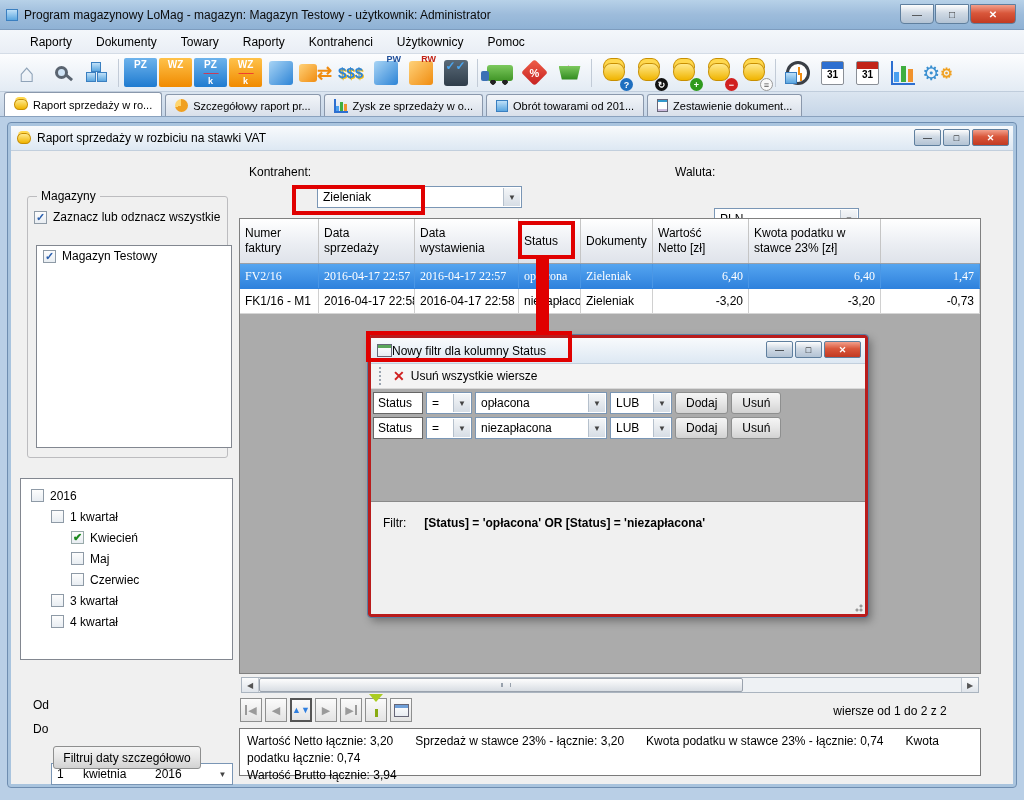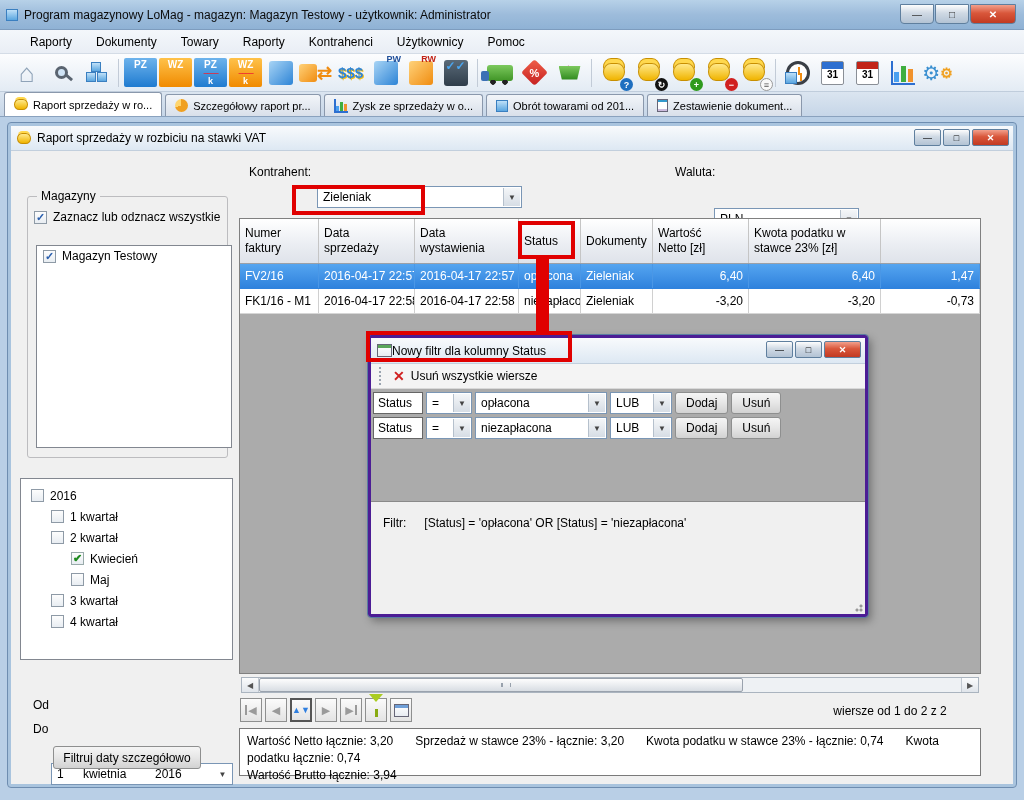--- a/index.html
+++ b/index.html
@@ -123,21 +123,21 @@
   .excel { width:15px; height:15px; background:linear-gradient(#3f9a4e,#1c6e2d); border-radius:2px; color:#fff; font-size:10px; font-weight:bold; display:flex; align-items:center; justify-content:center; }
 
   
   .grid { border:1px solid #808080; background:#ababab; }
   .g-head, .g-row { display:grid; grid-template-columns:79px 96px 104px 62px 72px 96px 132px 99px; }
   .g-head { height:45px; background:linear-gradient(#ffffff,#eaedf2 60%,#dfe3ea); border-bottom:1px solid #9aa0a8; }
   .g-head .hc { border-right:1px solid #c5c5c5; padding:3px 5px; white-space:pre-line; display:flex; align-items:center; line-height:1.25; }
   .g-row { height:25px; background:#fff; border-bottom:1px solid #d6d6d6; }
   .g-row .c { border-right:1px solid #d0d0d0; padding:0 5px; display:flex; align-items:center; white-space:nowrap; overflow:hidden; }
   .g-row .c.num { justify-content:flex-end; }
-  .g-row.sel { background:linear-gradient(#55a5f0,#2f82dd); color:#fff; border-bottom-color:#2f82dd; }
+  .g-row.sel { background:linear-gradient(#55a5f0,#2f82dd); color:#fff; border-bottom-color:#2f82dd;font-family:Liberation Serif, serif; }
   .g-row.sel .c { border-right-color:#4a97e6; }
 
   
   .hscroll { height:16px; background:#eef1f4; border:1px solid #aab4bf; display:flex; align-items:stretch; }
   .sc-arrow { width:17px; display:flex; align-items:center; justify-content:center; font-size:8px; color:#555; background:linear-gradient(#fbfcfd,#dfe4ea); border-right:1px solid #c3cad2; }
   .sc-arrow.right { border-right:none; border-left:1px solid #c3cad2; }
   .sc-thumb { width:484px; margin-left:0; background:linear-gradient(#fdfdfd,#d8dde3); border:1px solid #9aa2ad; border-radius:2px; position:relative; }
   .sc-thumb:after { content:""; position:absolute; left:50%; top:4px; bottom:4px; width:8px;
     border-left:1px solid #98a1ac; border-right:1px solid #98a1ac; box-shadow:inset 3px 0 0 -2px #98a1ac; }
 
@@ -151,33 +151,33 @@
   .funnel-w { position:relative; width:14px; height:16px; }
   .funnel-w .cone { width:0; height:0; border-left:7px solid transparent; border-right:7px solid transparent; border-top:8px solid #aacc22; }
   .funnel-w .stem { position:absolute; left:6px; top:7px; width:3px; height:8px; background:#88aa11; }
   .gridico { width:15px; height:13px; border:1px solid #667; background:linear-gradient(#fff,#e8ecf2); box-shadow:inset 0 3px 0 #6f9fd8; }
 
   .totals { background:#fff; border:1px solid #7a7a7a; padding:4px 7px; font-size:12px; line-height:17px; }
   .totals span { margin-right:22px; }
 
   
   .dialog { left:368px; top:335px; width:500px; height:282px; background:#f0f0f0;
-    border:3px solid #4c1d95; outline:1px solid #5a7da0; border-radius:3px; box-shadow:3px 4px 8px rgba(0,0,0,.35); }
+    border:3px solid #b91c1c; outline:1px solid #5a7da0; border-radius:3px; box-shadow:3px 4px 8px rgba(0,0,0,.35); }
   .d-title { height:26px; background:linear-gradient(#f8fafc,#dde8f3); border-bottom:1px solid #c2cfdd;
     display:flex; align-items:center; padding:0 6px; position:relative; }
   .d-toolbar { height:25px; background:#f4f4f4; border-bottom:1px solid #d9d9d9; display:flex; align-items:center; gap:6px; padding-left:8px; }
   .xico { color:#d02020; font-weight:bold; font-size:14px; }
   .d-gray { height:113px; background:#ababab; border-bottom:1px solid #8a8a8a; padding:3px 2px; }
   .f-row { display:flex; gap:3px; margin-bottom:3px; align-items:center; }
   .f-field { width:50px; height:22px; background:#fff; border:1px solid #666; display:flex; align-items:center; padding-left:4px; }
   .f-combo { height:22px; }
   .f-btn { height:22px; padding:0 10px; }
   .d-white { padding:14px 12px 0 12px; }
   .filtr-line { display:flex; gap:18px; }
-  .filtr-expr { font-weight:normal; }
+  .filtr-expr { font-weight:bold; }
   .d-buttons { position:absolute; left:0; right:0; bottom:12px; padding:0 12px; display:flex; justify-content:space-between; }
   .d-buttons .btn { width:78px; height:23px; }
   .resize-grip { position:absolute; right:2px; bottom:2px; width:10px; height:10px;
     background:radial-gradient(circle at 8px 8px,#999 1px,transparent 2px), radial-gradient(circle at 8px 4px,#999 1px,transparent 2px), radial-gradient(circle at 4px 8px,#999 1px,transparent 2px); }
 
   
   .ann { border:4px solid #e00000; pointer-events:none; z-index:50; }
   .ann-line { background:#e00000; pointer-events:none; z-index:50; }
 </style>
 </head>
@@ -372,31 +372,31 @@
 
   <div class="abs listbox" style="left:9px; top:352px; width:213px; height:182px; padding:6px 0 0 10px;">
     <div class="tree-item">
         <span class="cb"></span>
         <span>2016</span>
       </div>
     <div class="tree-item" style="padding-left:20px;">
         <span class="cb"></span>
         <span>1 kwartał</span>
       </div>
-    <div class="tree-item" style="padding-left:20px;">
-        <span class="cb"></span>
-        <span>2 kwartał</span>
-      </div>
     <div class="tree-item" style="padding-left:40px;">
         <span class="cb green">✔</span>
         <span>Kwiecień</span>
       </div>
     <div class="tree-item" style="padding-left:40px;">
         <span class="cb"></span>
         <span>Maj</span>
+      </div>
+    <div class="tree-item" style="padding-left:40px;">
+        <span class="cb"></span>
+        <span>Czerwiec</span>
       </div>
     <div class="tree-item" style="padding-left:20px;">
         <span class="cb"></span>
         <span>3 kwartał</span>
       </div>
     <div class="tree-item" style="padding-left:20px;">
         <span class="cb"></span>
         <span>4 kwartał</span>
       </div>
   </div>

